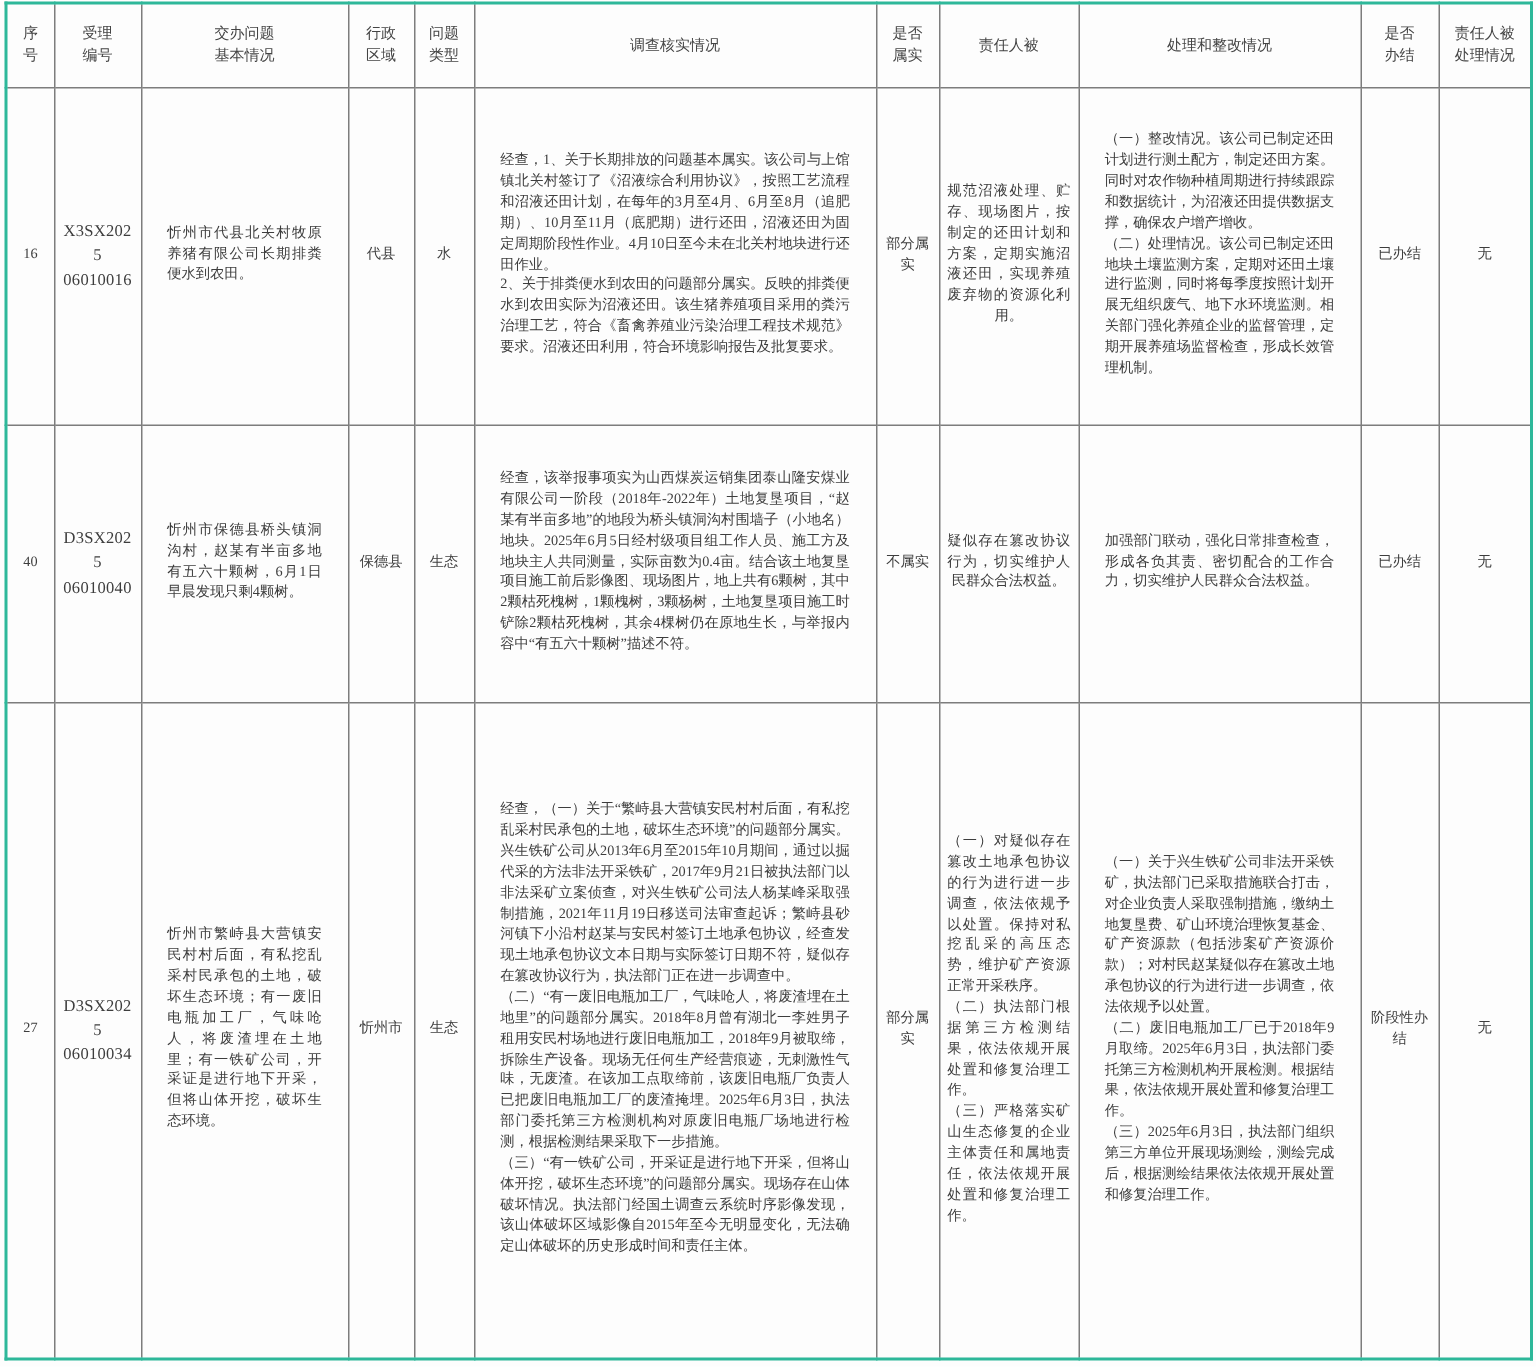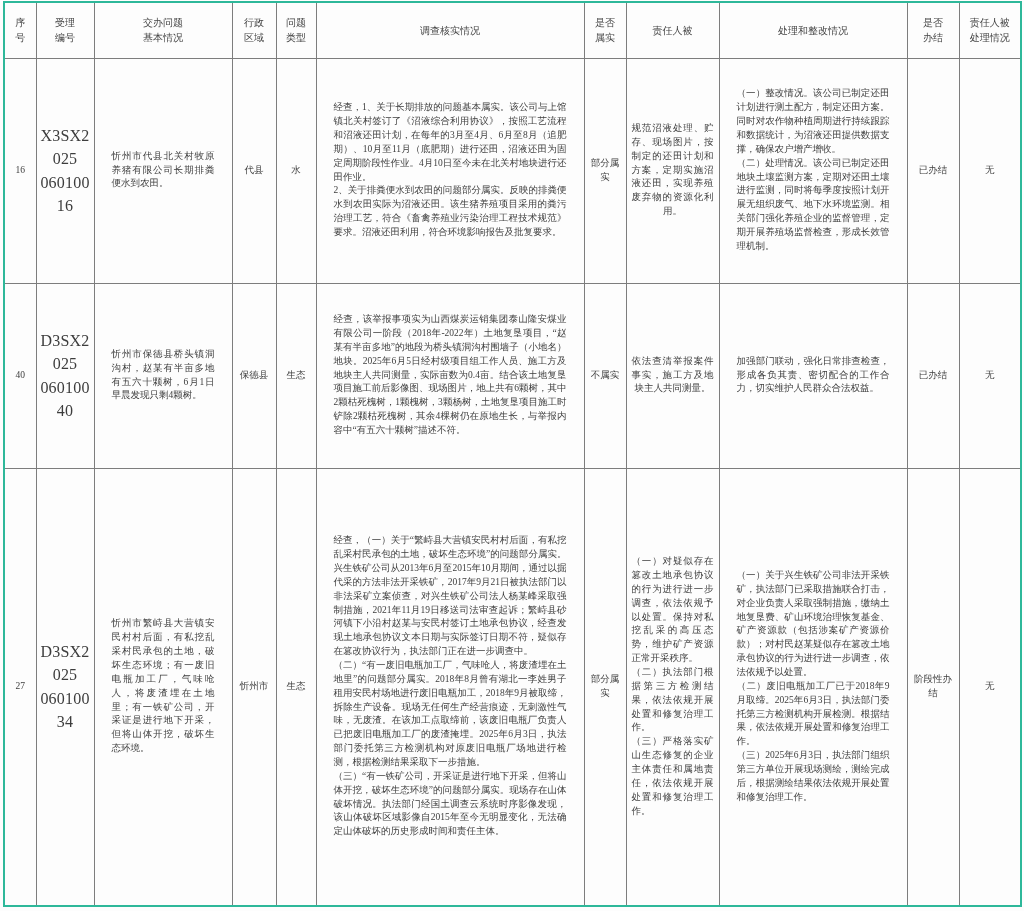--- a/index.html
+++ b/index.html
@@ -19,21 +19,21 @@
   thead tr{height:56px;}
   tr.r11{height:225px;}
   tr.r30{height:185px;}
   tr.r43{height:438px;}
   th{text-align:center;font-size:10px;line-height:1.5;color:#444;}
   td{font-size:9.5px;line-height:1.46;}
   td.center{text-align:center;}
   td.just{text-align:justify;padding:3px 17px;}
   td.goal-center{text-align:justify;text-align-last:center;padding:3px 5px;}
   td.goal-left{text-align:justify;padding:19px 5px;}
-  td.idcell{text-align:center;font-size:16px;letter-spacing:0.2px;}
+  td.idcell{text-align:center;font-size:11px;letter-spacing:0.2px;}
 </style>
 </head>
 <body>
 
 <div class="sheet">
   <table class="report">
     <colgroup>
       <col class="c-seq">
         <col class="c-id">
         <col class="c-problem">
@@ -88,21 +88,21 @@
       </tr>
       <tr class="r30">
         <td class="center">40</td>
         <td class="idcell">D3SX2025
 06010040</td>
         <td class="just">忻州市保德县桥头镇洞沟村，赵某有半亩多地有五六十颗树，6月1日早晨发现只剩4颗树。</td>
         <td class="center">保德县</td>
         <td class="center">生态</td>
         <td class="just">经查，该举报事项实为山西煤炭运销集团泰山隆安煤业有限公司一阶段（2018年-2022年）土地复垦项目，“赵某有半亩多地”的地段为桥头镇洞沟村围墙子（小地名）地块。2025年6月5日经村级项目组工作人员、施工方及地块主人共同测量，实际亩数为0.4亩。结合该土地复垦项目施工前后影像图、现场图片，地上共有6颗树，其中2颗枯死槐树，1颗槐树，3颗杨树，土地复垦项目施工时铲除2颗枯死槐树，其余4棵树仍在原地生长，与举报内容中“有五六十颗树”描述不符。</td>
         <td class="center">不属实</td>
-        <td class="goal-center">依法查清举报案件事实，施工方及地块主人共同测量。</td>
+        <td class="goal-center">疑似存在篡改协议行为，切实维护人民群众合法权益。</td>
         <td class="just">加强部门联动，强化日常排查检查，形成各负其责、密切配合的工作合力，切实维护人民群众合法权益。</td>
         <td class="center">已办结</td>
         <td class="center">无</td>
       </tr>
       <tr class="r43">
         <td class="center">27</td>
         <td class="idcell">D3SX2025
 06010034</td>
         <td class="just">忻州市繁峙县大营镇安民村村后面，有私挖乱采村民承包的土地，破坏生态环境；有一废旧电瓶加工厂，气味呛人，将废渣埋在土地里；有一铁矿公司，开采证是进行地下开采，但将山体开挖，破坏生态环境。</td>
         <td class="center">忻州市</td>

